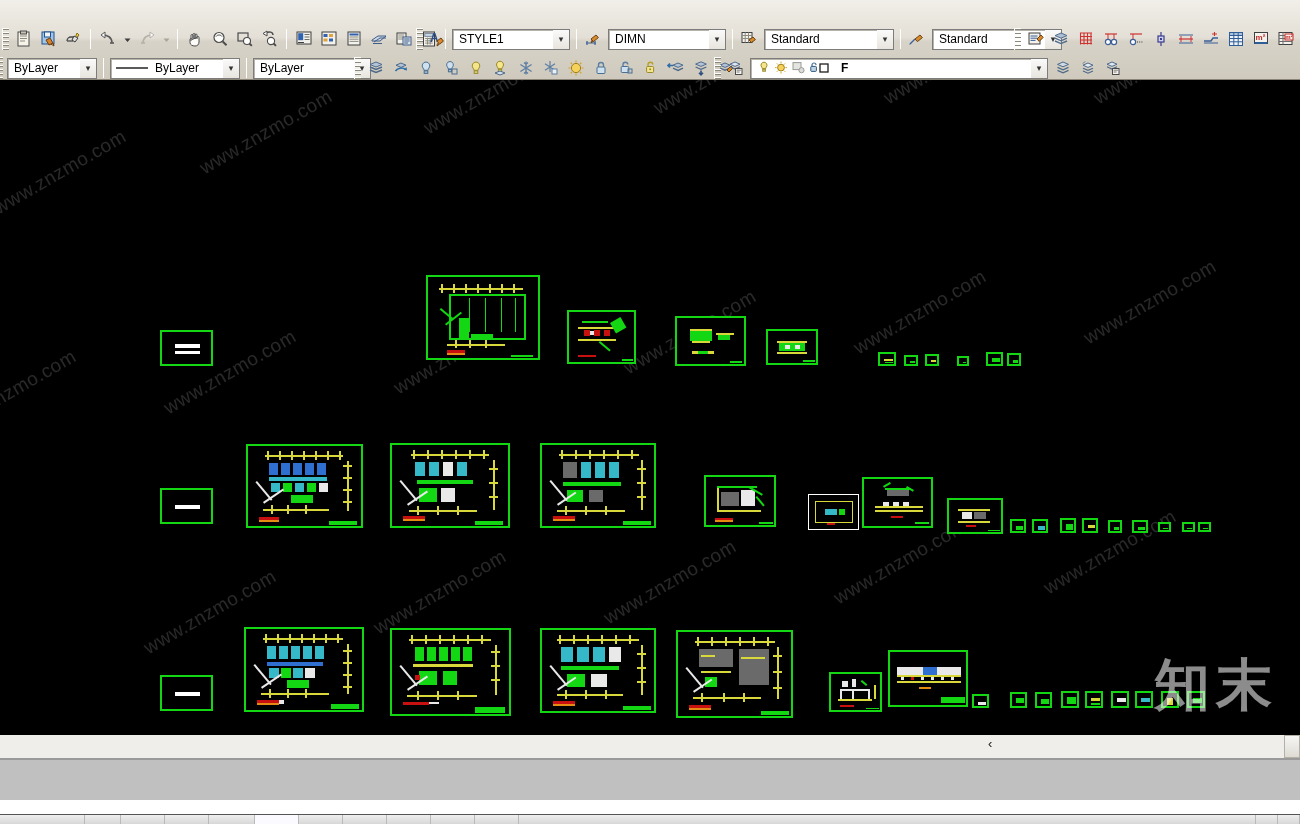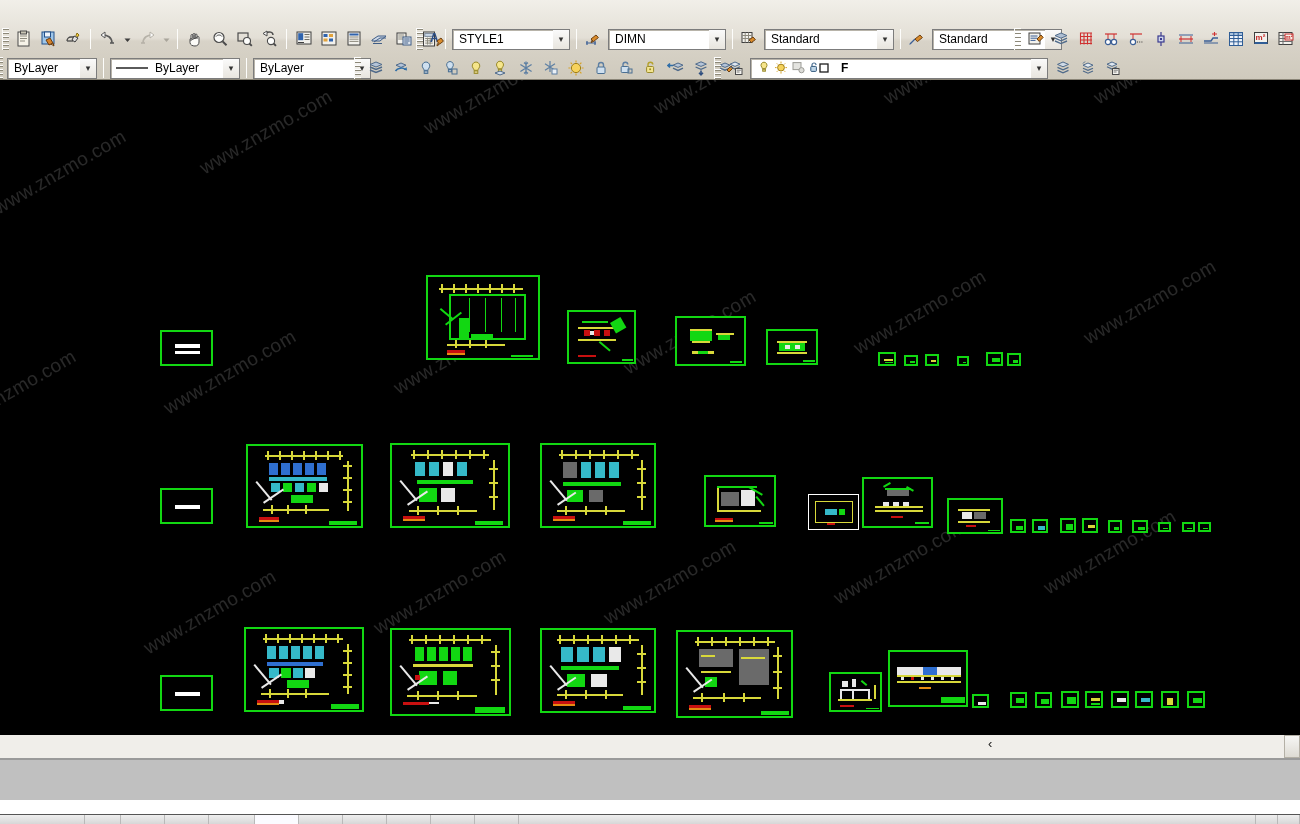--- a/index.html
+++ b/index.html
@@ -1186,20 +1186,21 @@
             <div class="yellow-bar" style="left:3px;top:4px;width:6px;height:7px;"></div>
           </div>
         </div>
       <div class="dframe" style="position:absolute; left:215px; top:-1px; width:18px; height:17px;">
           <div class="inner">
             <div class="green-bar" style="left:3px;top:4px;width:10px;height:5px;"></div>
           </div>
         </div>
     </div>
 
+    <div class="wmbig">知末</div>
   </div>
 
   <div id="cmdzone">
     <div class="scroll-thumb"></div>
   </div>
   <div id="cmd-scroll-left">‹</div>
 
   <div id="idbar">
     
   </div>

